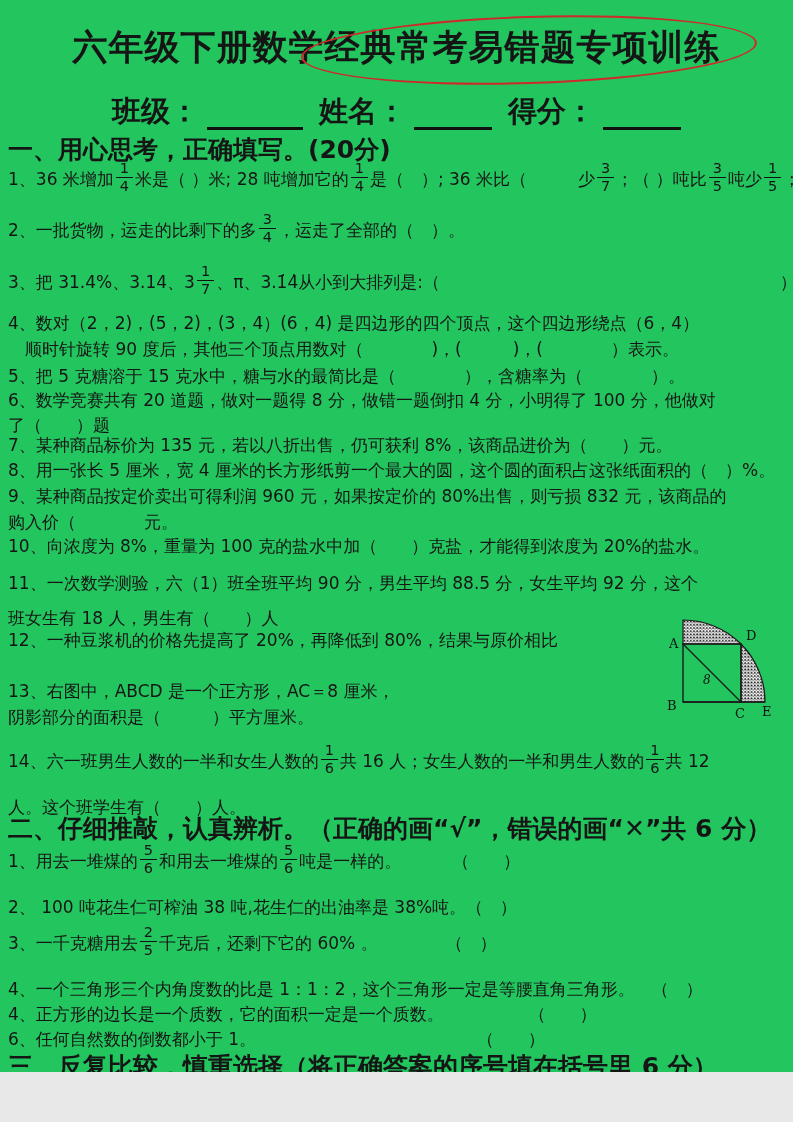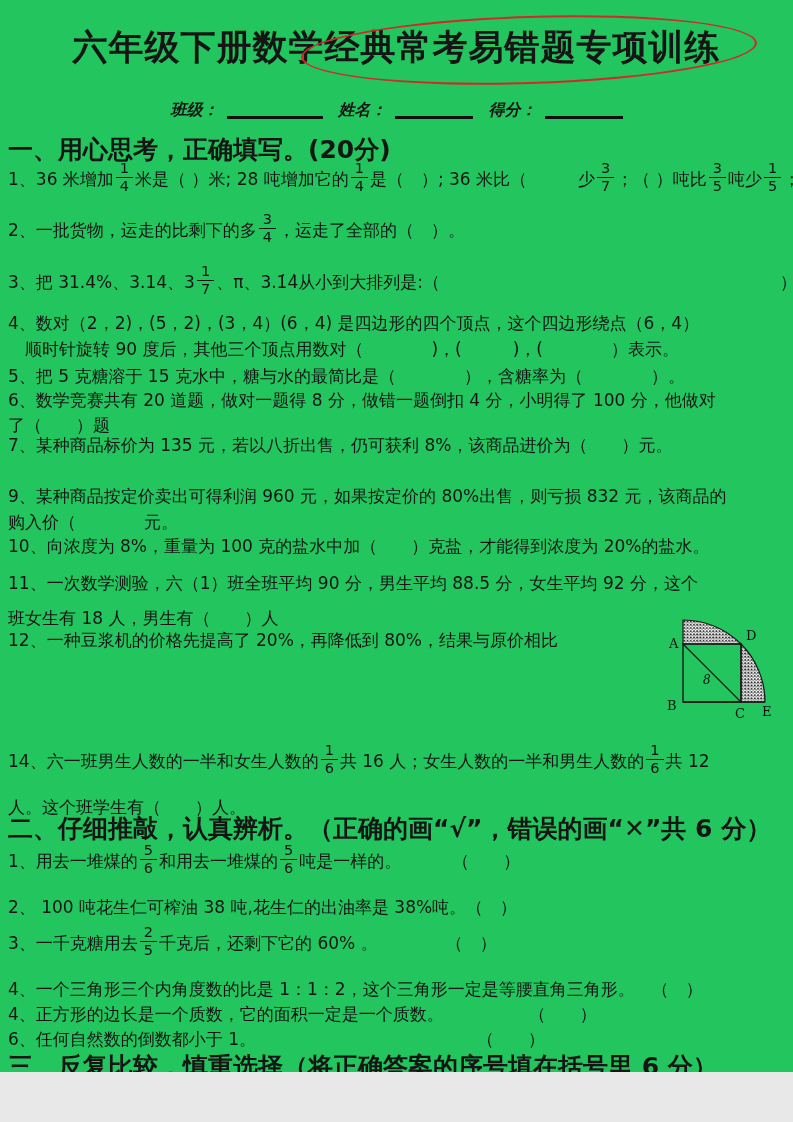--- a/index.html
+++ b/index.html
@@ -13,21 +13,21 @@
     font-size:35px;font-weight:900;letter-spacing:1px;white-space:nowrap;
     font-family:"DejaVu Serif","DejaVu Sans",serif;
   }
   .red-ellipse{
     position:absolute;left:301px;top:16px;width:452px;height:64px;
     border:2.5px solid #cf2a2a;border-radius:50%;
     transform:rotate(-1.8deg);pointer-events:none;
   }
   .hdr{
     position:absolute;top:92px;left:0;width:100%;text-align:center;
-    font-size:16px;font-weight:700;white-space:nowrap;font-style:italic;
+    font-size:29px;font-weight:700;white-space:nowrap;
   }
   .blank{
     display:inline-block;border-bottom:3px solid #111;height:24px;
     vertical-align:bottom;margin:0 16px 2px 8px;
   }
   .b1{width:96px}.b2{width:78px}.b3{width:78px;margin-right:0}
   .sec{
     position:absolute;left:8px;font-size:25px;font-weight:700;white-space:nowrap;
   }
   .q{
@@ -66,24 +66,26 @@
 
   <div class="sec" style="top:133px">一、用心思考，正确填写。(20分)</div>
 
   <div class="q lh54" style="top:152px">1、36 米增加<span class="frac"><span class="fnum">1</span><span class="fden">4</span></span>米是（ ）米; 28 吨增加它的<span class="frac"><span class="fnum">1</span><span class="fden">4</span></span>是（　）; 36 米比（　　　少<span class="frac"><span class="fnum">3</span><span class="fden">7</span></span>；（ ）吨比<span class="frac"><span class="fnum">3</span><span class="fden">5</span></span>吨少<span class="frac"><span class="fnum">1</span><span class="fden">5</span></span>；</div>
   <div class="q lh54" style="top:203px">2、一批货物，运走的比剩下的多<span class="frac"><span class="fnum">3</span><span class="fden">4</span></span>，运走了全部的（　）。</div>
   <div class="q lh52" style="top:256px">3、把 31.4%、3.14、3<span class="frac"><span class="fnum">1</span><span class="fden">7</span></span>、π、3.1̇4̇从小到大排列是:（　　　　　　　　　　　　　　　　　　　　）。</div>
   <div class="q lh26" style="top:310px">4、数对（2，2)，(5，2)，(3，4）(6，4) 是四边形的四个顶点，这个四边形绕点（6，4）<br>　顺时针旋转 90 度后，其他三个顶点用数对（　　　　)，(　　　)，(　　　　）表示。</div>
   <div class="q lh26" style="top:363px">5、把 5 克糖溶于 15 克水中，糖与水的最简比是（　　　　），含糖率为（　　　　）。</div>
   <div class="q lh25" style="top:388px">6、数学竞赛共有 20 道题，做对一题得 8 分，做错一题倒扣 4 分，小明得了 100 分，他做对<br>了（　　）题</div>
   <div class="q lh26" style="top:432px">7、某种商品标价为 135 元，若以八折出售，仍可获利 8%，该商品进价为（　　）元。</div>
+  <div class="q lh26" style="top:457px">8、用一张长 5 厘米，宽 4 厘米的长方形纸剪一个最大的圆，这个圆的面积占这张纸面积的（　）%。</div>
   <div class="q lh26" style="top:483px">9、某种商品按定价卖出可得利润 960 元，如果按定价的 80%出售，则亏损 832 元，该商品的<br>购入价（　　　　元。</div>
   <div class="q lh26" style="top:533px">10、向浓度为 8%，重量为 100 克的盐水中加（　　）克盐，才能得到浓度为 20%的盐水。</div>
   <div class="q lh35" style="top:566px">11、一次数学测验，六（1）班全班平均 90 分，男生平均 88.5 分，女生平均 92 分，这个<br>班女生有 18 人，男生有（　　）人</div>
   <div class="q lh26" style="top:627px">12、一种豆浆机的价格先提高了 20%，再降低到 80%，结果与原价相比</div>
+  <div class="q lh26" style="top:678px">13、右图中，ABCD 是一个正方形，AC＝8 厘米，<br>阴影部分的面积是（　　　）平方厘米。</div>
   <div class="q lh46" style="top:738px">14、六一班男生人数的一半和女生人数的<span class="frac"><span class="fnum">1</span><span class="fden">6</span></span>共 16 人；女生人数的一半和男生人数的<span class="frac"><span class="fnum">1</span><span class="fden">6</span></span>共 12<br>人。这个班学生有（　　）人。</div>
 
   <div class="sec" style="top:812px">二、仔细推敲，认真辨析。（正确的画“√”，错误的画“✕”共 6 分）</div>
 
   <div class="q lh50" style="top:836px">1、用去一堆煤的<span class="frac"><span class="fnum">5</span><span class="fden">6</span></span>和用去一堆煤的<span class="frac"><span class="fnum">5</span><span class="fden">6</span></span>吨是一样的。　　　（　　）</div>
   <div class="q lh26" style="top:894px">2、 100 吨花生仁可榨油 38 吨,花生仁的出油率是 38%吨。（　）</div>
   <div class="q lh54" style="top:916px">3、一千克糖用去<span class="frac"><span class="fnum">2</span><span class="fden">5</span></span>千克后，还剩下它的 60% 。　　　　（　）</div>
   <div class="q lh26" style="top:976px">4、一个三角形三个内角度数的比是 1：1：2，这个三角形一定是等腰直角三角形。　（　）</div>
   <div class="q lh26" style="top:1001px">4、正方形的边长是一个质数，它的面积一定是一个质数。　　　　　（　　）</div>
   <div class="q lh26" style="top:1026px">6、任何自然数的倒数都小于 1。　　　　　　　　　　　　　（　　）</div>

